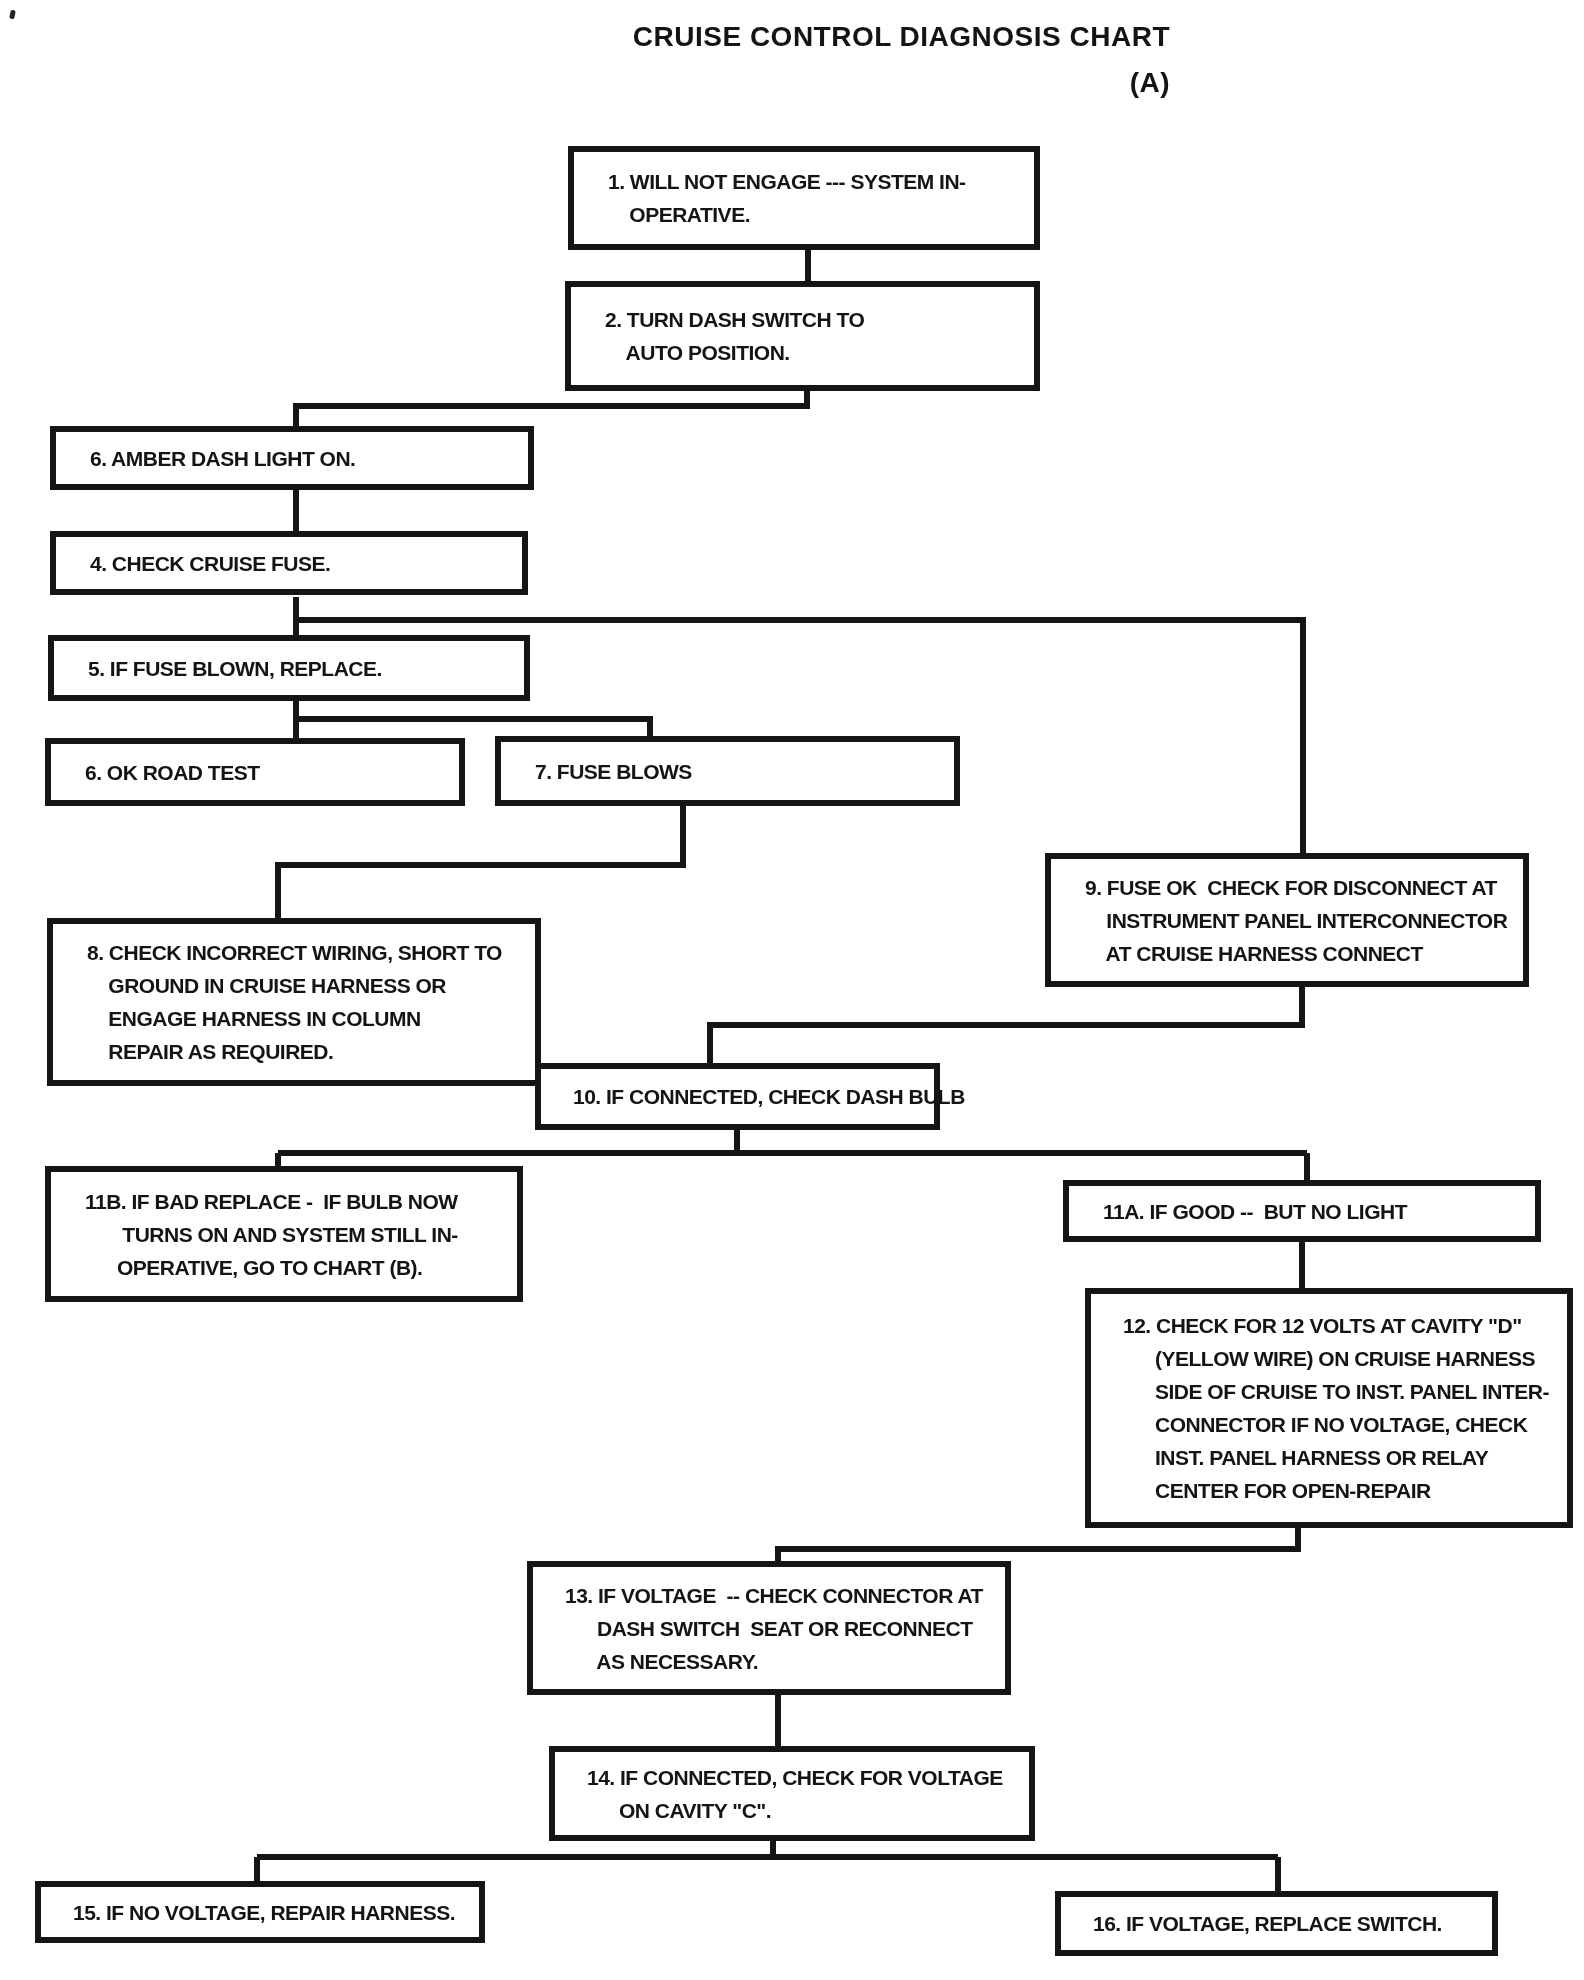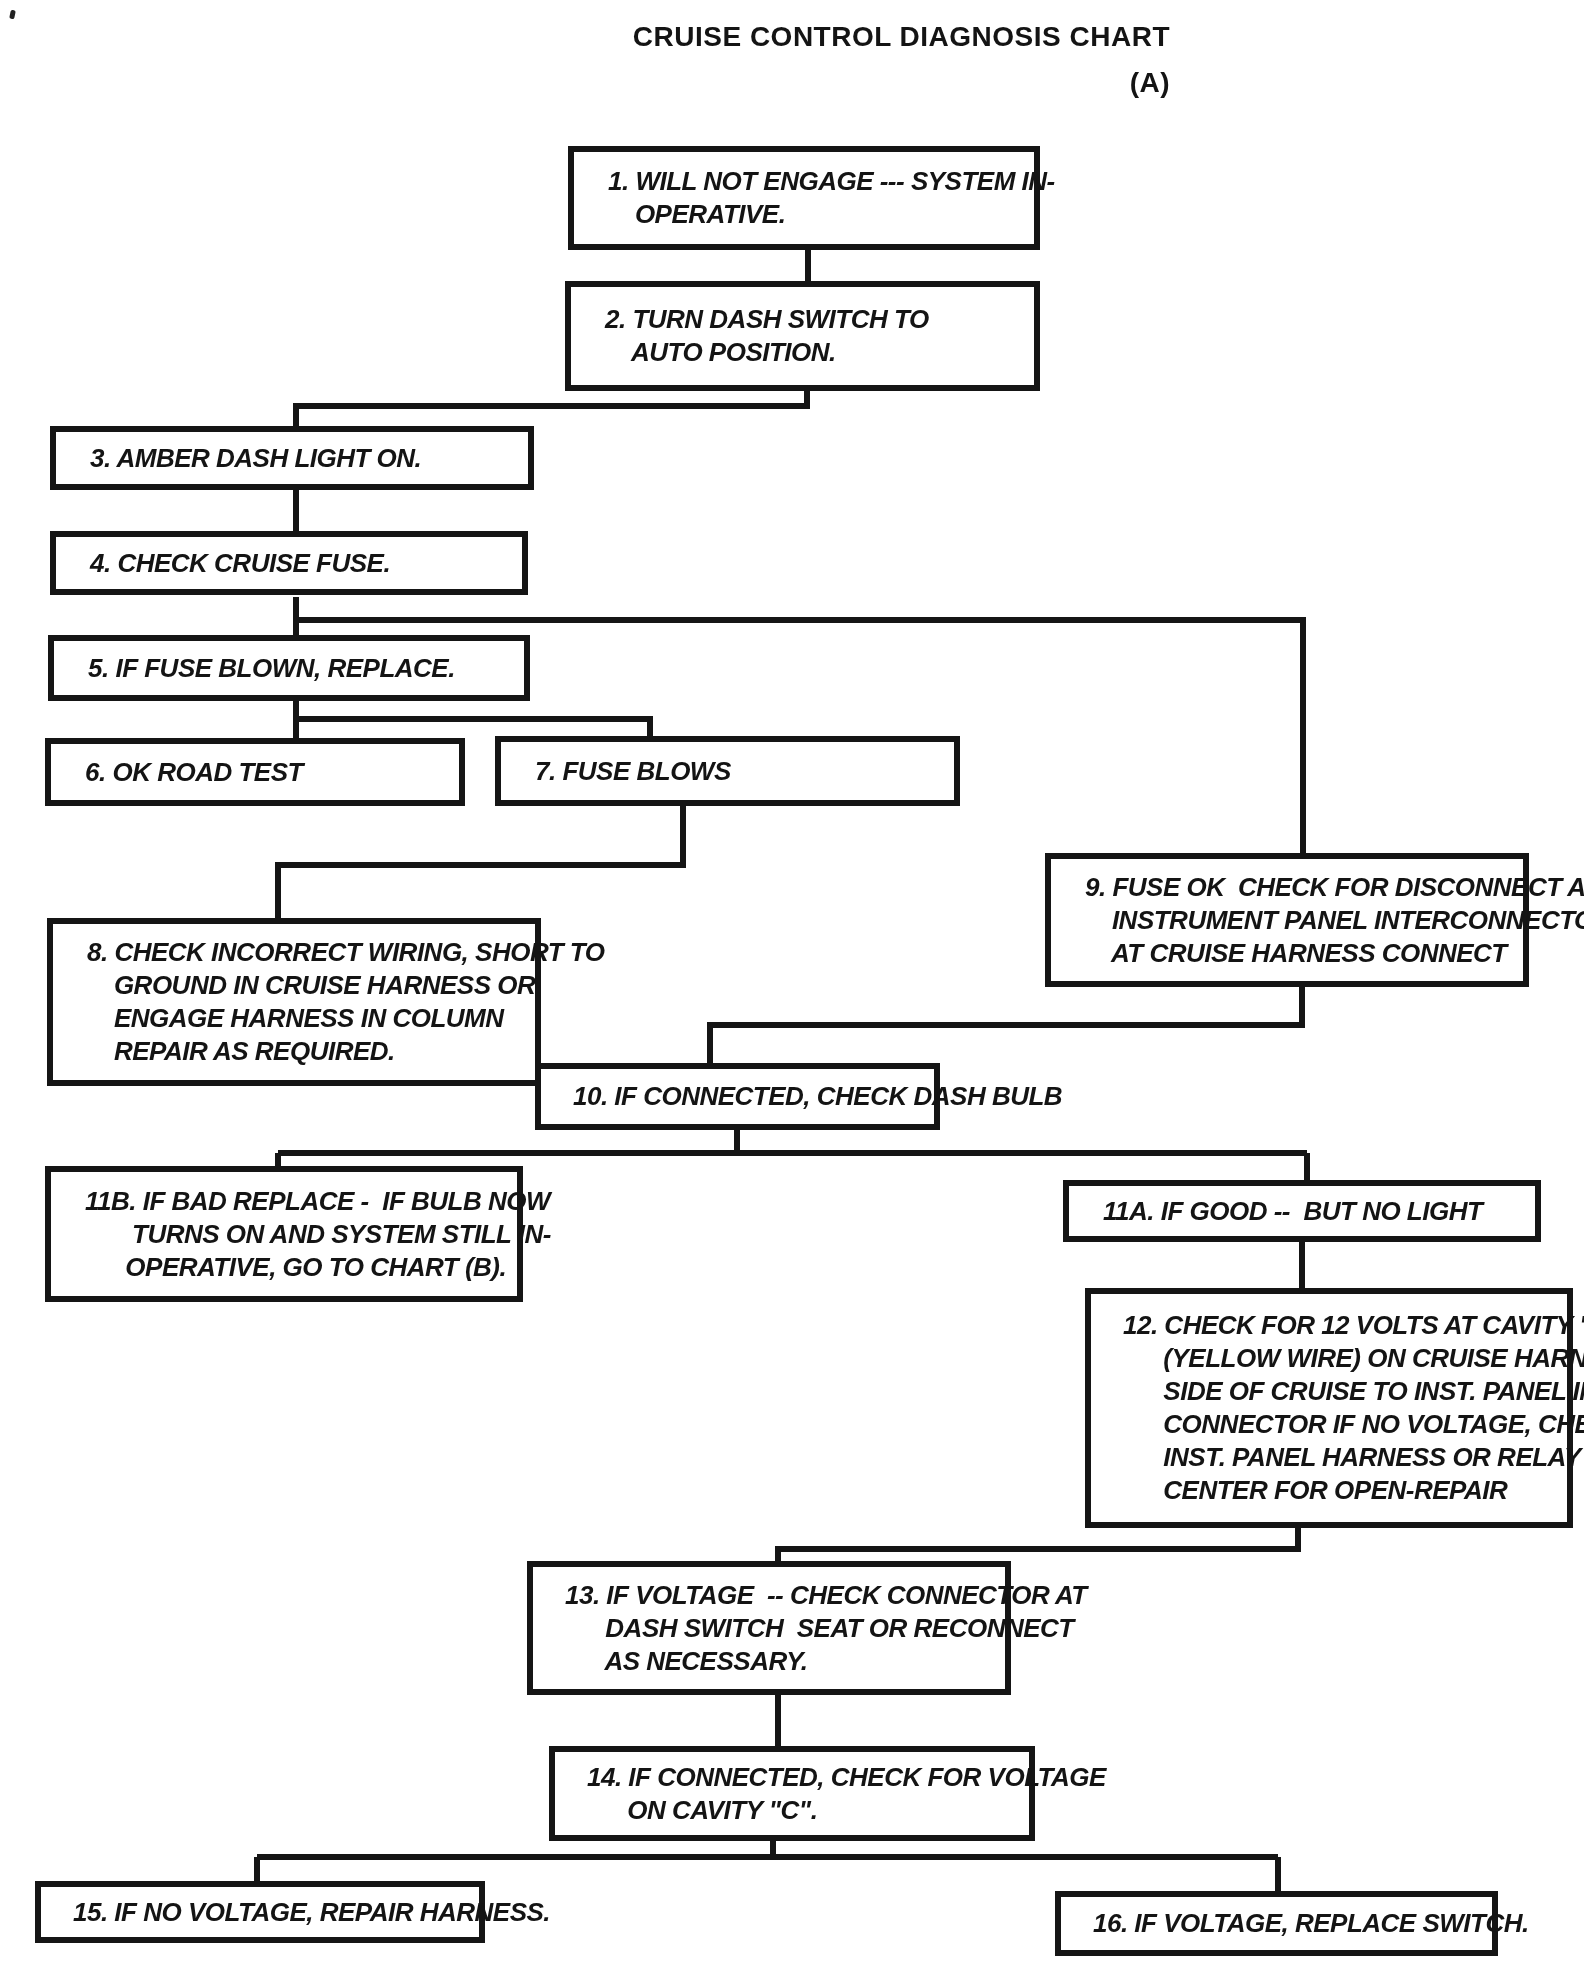--- a/index.html
+++ b/index.html
@@ -9,22 +9,22 @@
   }
   .title{
     position:absolute;left:300px;top:0px;width:870px;text-align:right;
     font-weight:bold;font-size:28px;line-height:46px;letter-spacing:.5px;margin-top:14px;
   }
   .node{
     position:absolute;border:6px solid #151515;background:#ffffff;
     display:flex;align-items:center;box-sizing:border-box;
   }
   .node span{
-    display:block;white-space:pre;font-weight:bold;font-size:26px;
-    line-height:33px;letter-spacing:-.5px;padding-left:34px;font-style:italic;
+    display:block;white-space:pre;font-weight:bold;font-size:21px;
+    line-height:33px;letter-spacing:-.5px;padding-left:34px;
   }
   .node.tight span{padding-left:32px;}
   svg.wires{position:absolute;left:0;top:0;pointer-events:none;}
   svg.wires polyline{fill:none;stroke:#151515;stroke-width:6;}
   .speck{position:absolute;left:10px;top:10px;width:5px;height:9px;background:#222;border-radius:2px;transform:rotate(12deg);}
 </style>
 </head>
 <body>
 
 <div class="canvas">
@@ -63,21 +63,21 @@
     <span>1. WILL NOT ENGAGE --- SYSTEM IN-
     OPERATIVE.</span>
   </div>
 
   <div class="node" style="left:565px;top:281px;width:475px;height:110px">
     <span>2. TURN DASH SWITCH TO
     AUTO POSITION.</span>
   </div>
 
   <div class="node" style="left:50px;top:426px;width:484px;height:64px">
-    <span>3. AMBER DASH LIGHT ON.</span>
+    <span>6. AMBER DASH LIGHT ON.</span>
   </div>
 
   <div class="node" style="left:50px;top:531px;width:478px;height:64px">
     <span>4. CHECK CRUISE FUSE.</span>
   </div>
 
   <div class="node" style="left:48px;top:635px;width:482px;height:66px">
     <span>5. IF FUSE BLOWN, REPLACE.</span>
   </div>
 

